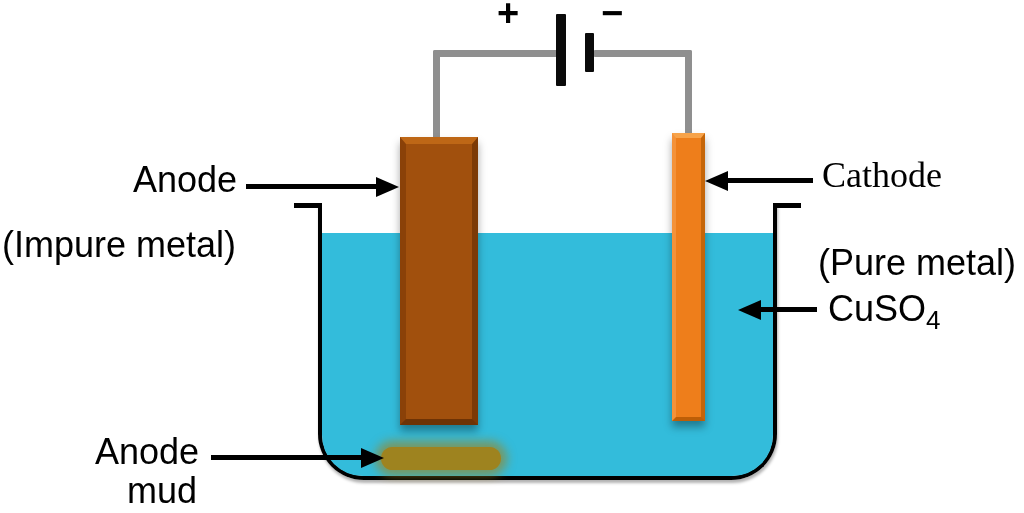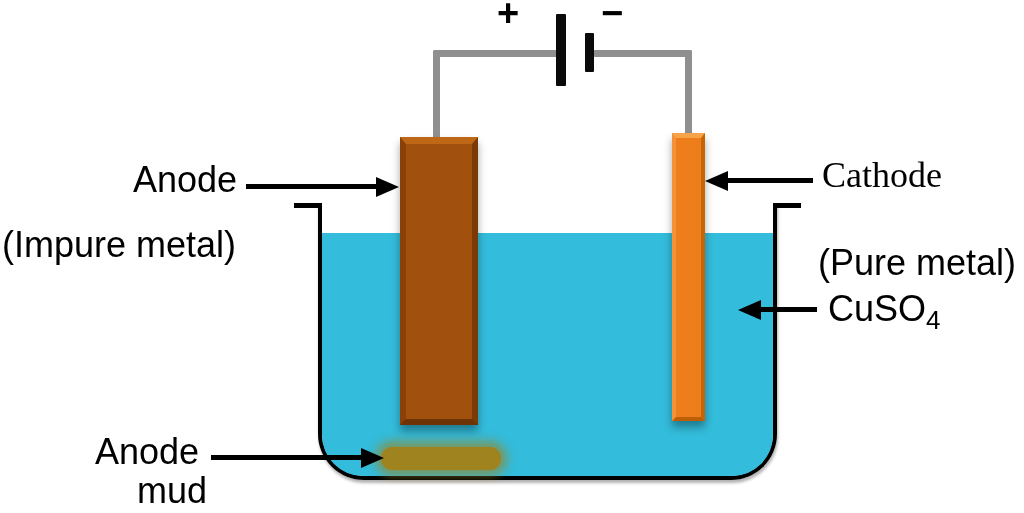--- a/index.html
+++ b/index.html
@@ -99,15 +99,15 @@
 
   <div class="lbl" style="left:133px;top:162px;">Anode</div>
   <div class="lbl" style="left:2px;top:203px;margin-top:24px;">(Impure metal)</div>
 
   <div class="lbl" style="left:822px;top:157px;font-family:Liberation Serif, serif;">Cathode</div>
   <div class="lbl" style="left:818px;top:199px;margin-top:46px;">(Pure metal)</div>
 
   <div class="lbl" style="left:828px;top:291px;"><span>CuSO</span><sub>4</sub></div>
 
   <div class="lbl" style="left:95px;top:434px;">Anode</div>
-  <div class="lbl" style="left:137px;top:473px;">mud</div>
+  <div class="lbl" style="left:127px;top:473px;">mud</div>
 
 </div>
 
 </body></html>

